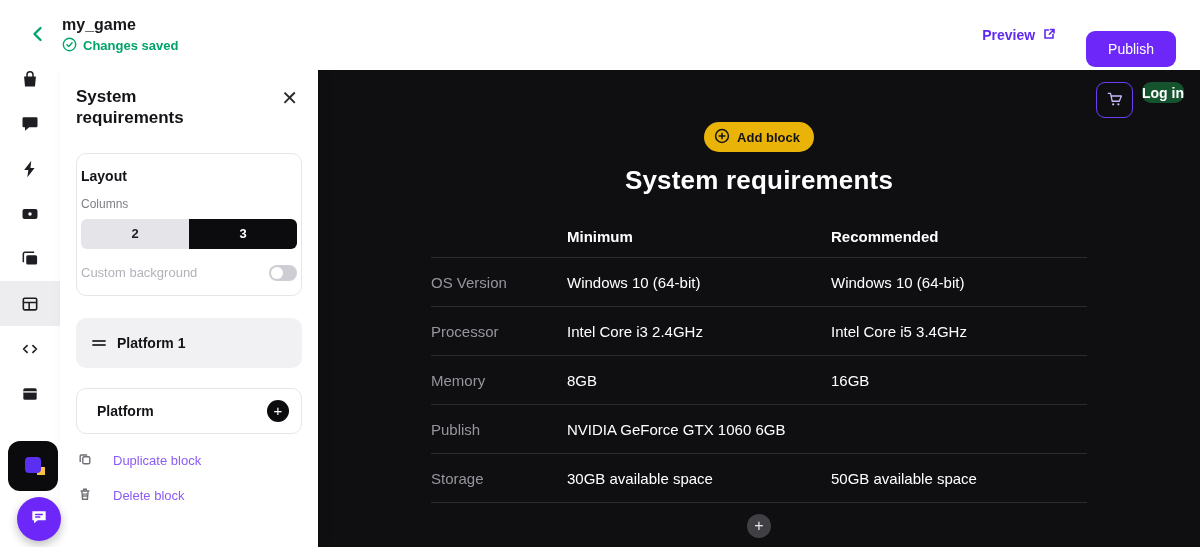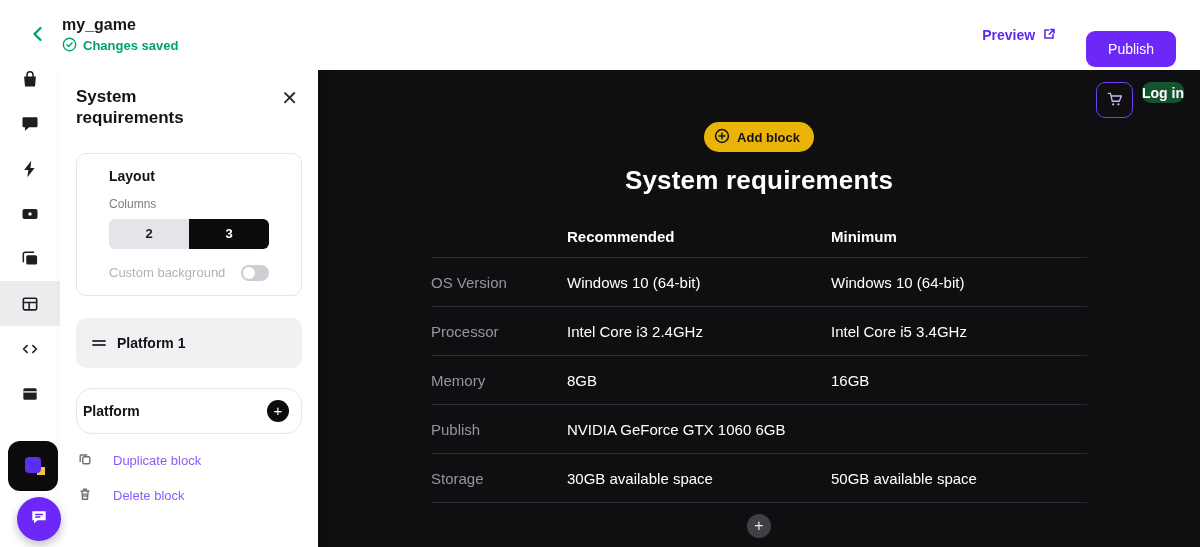--- a/index.html
+++ b/index.html
@@ -28,35 +28,35 @@
   .strip-item svg { width:20px; height:20px; }
   .avatar { position:absolute; left:8px; bottom:56px; width:50px; height:50px; border-radius:12px; background:#0b0b0d; overflow:hidden; }
   .avatar-dot { position:absolute; left:17px; top:16px; width:16px; height:16px; border-radius:4px; background:#5b2ff0; box-shadow:8px 6px 0 -4px #f5c542; }
   .chat-fab { position:absolute; left:17px; top:427px; width:44px; height:44px; border-radius:50%; background:var(--accent,#6d28f9); display:flex; align-items:center; justify-content:center; z-index:9; box-shadow:0 4px 10px rgba(0,0,0,.25); }
 
   
   .panel { width:258px; flex:0 0 258px; background:#fff; box-shadow:4px 0 12px rgba(0,0,0,.08); padding:16px; position:relative; z-index:5; }
   .panel-header { display:flex; justify-content:space-between; align-items:flex-start; }
   .panel-title { font-size:17px; line-height:1.25; font-weight:700; max-width:130px; color:#141418; }
   .close-btn { font-size:20px; line-height:1; color:#2c2c30; padding:2px 4px; }
-  .card { border:1px solid #e6e6ea; border-radius:10px; padding:14px 32px; }
+  .card { border:1px solid #e6e6ea; border-radius:10px; padding:14px 4px; }
   .layout-card { margin-top:24px; }
   .card-title { font-size:14px; font-weight:700; color:#141418; }
   .field-label { font-size:12px; color:#7e7e86; margin-top:13px; }
   .segmented { display:flex; height:30px; border-radius:6px; overflow:hidden; margin-top:8px; }
   .seg { flex:1; font-size:13px; font-weight:700; display:flex; align-items:center; justify-content:center; }
   .seg-off { background:#e4e4e9; color:#1c1c20; }
   .seg-on  { background:#0c0c0e; color:#fff; }
   .toggle-row { margin-top:16px; display:flex; justify-content:space-between; align-items:center; }
   .toggle-label { font-size:13px; color:#b2b2ba; }
   .toggle { width:28px; height:16px; border-radius:8px; background:#cdcdd4; position:relative; cursor:pointer; }
   .toggle-knob { position:absolute; left:2px; top:2px; width:12px; height:12px; border-radius:50%; background:#fff; }
   .platform-item { margin-top:22px; background:#f1f1f4; border:none; border-radius:10px; height:50px; display:flex; align-items:center; gap:11px; padding:0 16px; cursor:grab; }
   .platform-item-label { font-size:14px; font-weight:700; color:#141418; }
-  .platform-add { margin-top:20px; border:1px solid #e6e6ea; border-radius:16px; height:46px; display:flex; align-items:center; justify-content:space-between; padding:0 12px 0 6px; }
+  .platform-add { margin-top:20px; border:1px solid #e6e6ea; border-radius:10px; height:46px; display:flex; align-items:center; justify-content:space-between; padding:0 12px 0 20px; }
   .platform-add-label { font-size:14px; font-weight:700; color:#141418; }
   .circle-plus-btn { width:22px; height:22px; border-radius:50%; background:#0c0c0e; color:#fff; display:flex; align-items:center; justify-content:center; font-size:15px; line-height:1; }
   .menu-item { display:flex; align-items:center; gap:21px; font-size:13px; color:#8b5cf6; margin-top:18px; padding-left:2px; cursor:pointer; }
   .menu-item svg { width:14px; height:14px; stroke:#6f6f76; fill:none; stroke-width:1.6; }
 
   
   .canvas { flex:1; background:#0f0f12; position:relative; color:#fff; overflow:hidden; }
   .canvas-topright { position:absolute; top:12px; right:16px; display:flex; gap:9px; }
   .cart-btn { width:37px; height:36px; border-radius:9px; border:1.5px solid #6d3ef5; display:flex; align-items:center; justify-content:center; }
   .cart-btn svg { width:18px; height:18px; stroke:#cbb9ff; fill:none; stroke-width:1.7; }
@@ -255,22 +255,22 @@
         </span>
         <span>Add block</span>
       </button>
     </div>
 
     <h1 class="canvas-heading">System requirements</h1>
 
     <div class="spec-table">
       <div class="thead">
         <div class="hcell"></div>
+        <div class="hcell">Minimum</div>
         <div class="hcell">Recommended</div>
-        <div class="hcell">Minimum</div>
       </div>
       <div>
           <div class="trow">
             <div class="tcell tlabel">OS Version</div>
             <div class="tcell">Windows 10 (64-bit)</div>
             <div class="tcell">Windows 10 (64-bit)</div>
           </div>
           <div class="trow">
             <div class="tcell tlabel">Processor</div>
             <div class="tcell">Intel Core i3 2.4GHz</div>

